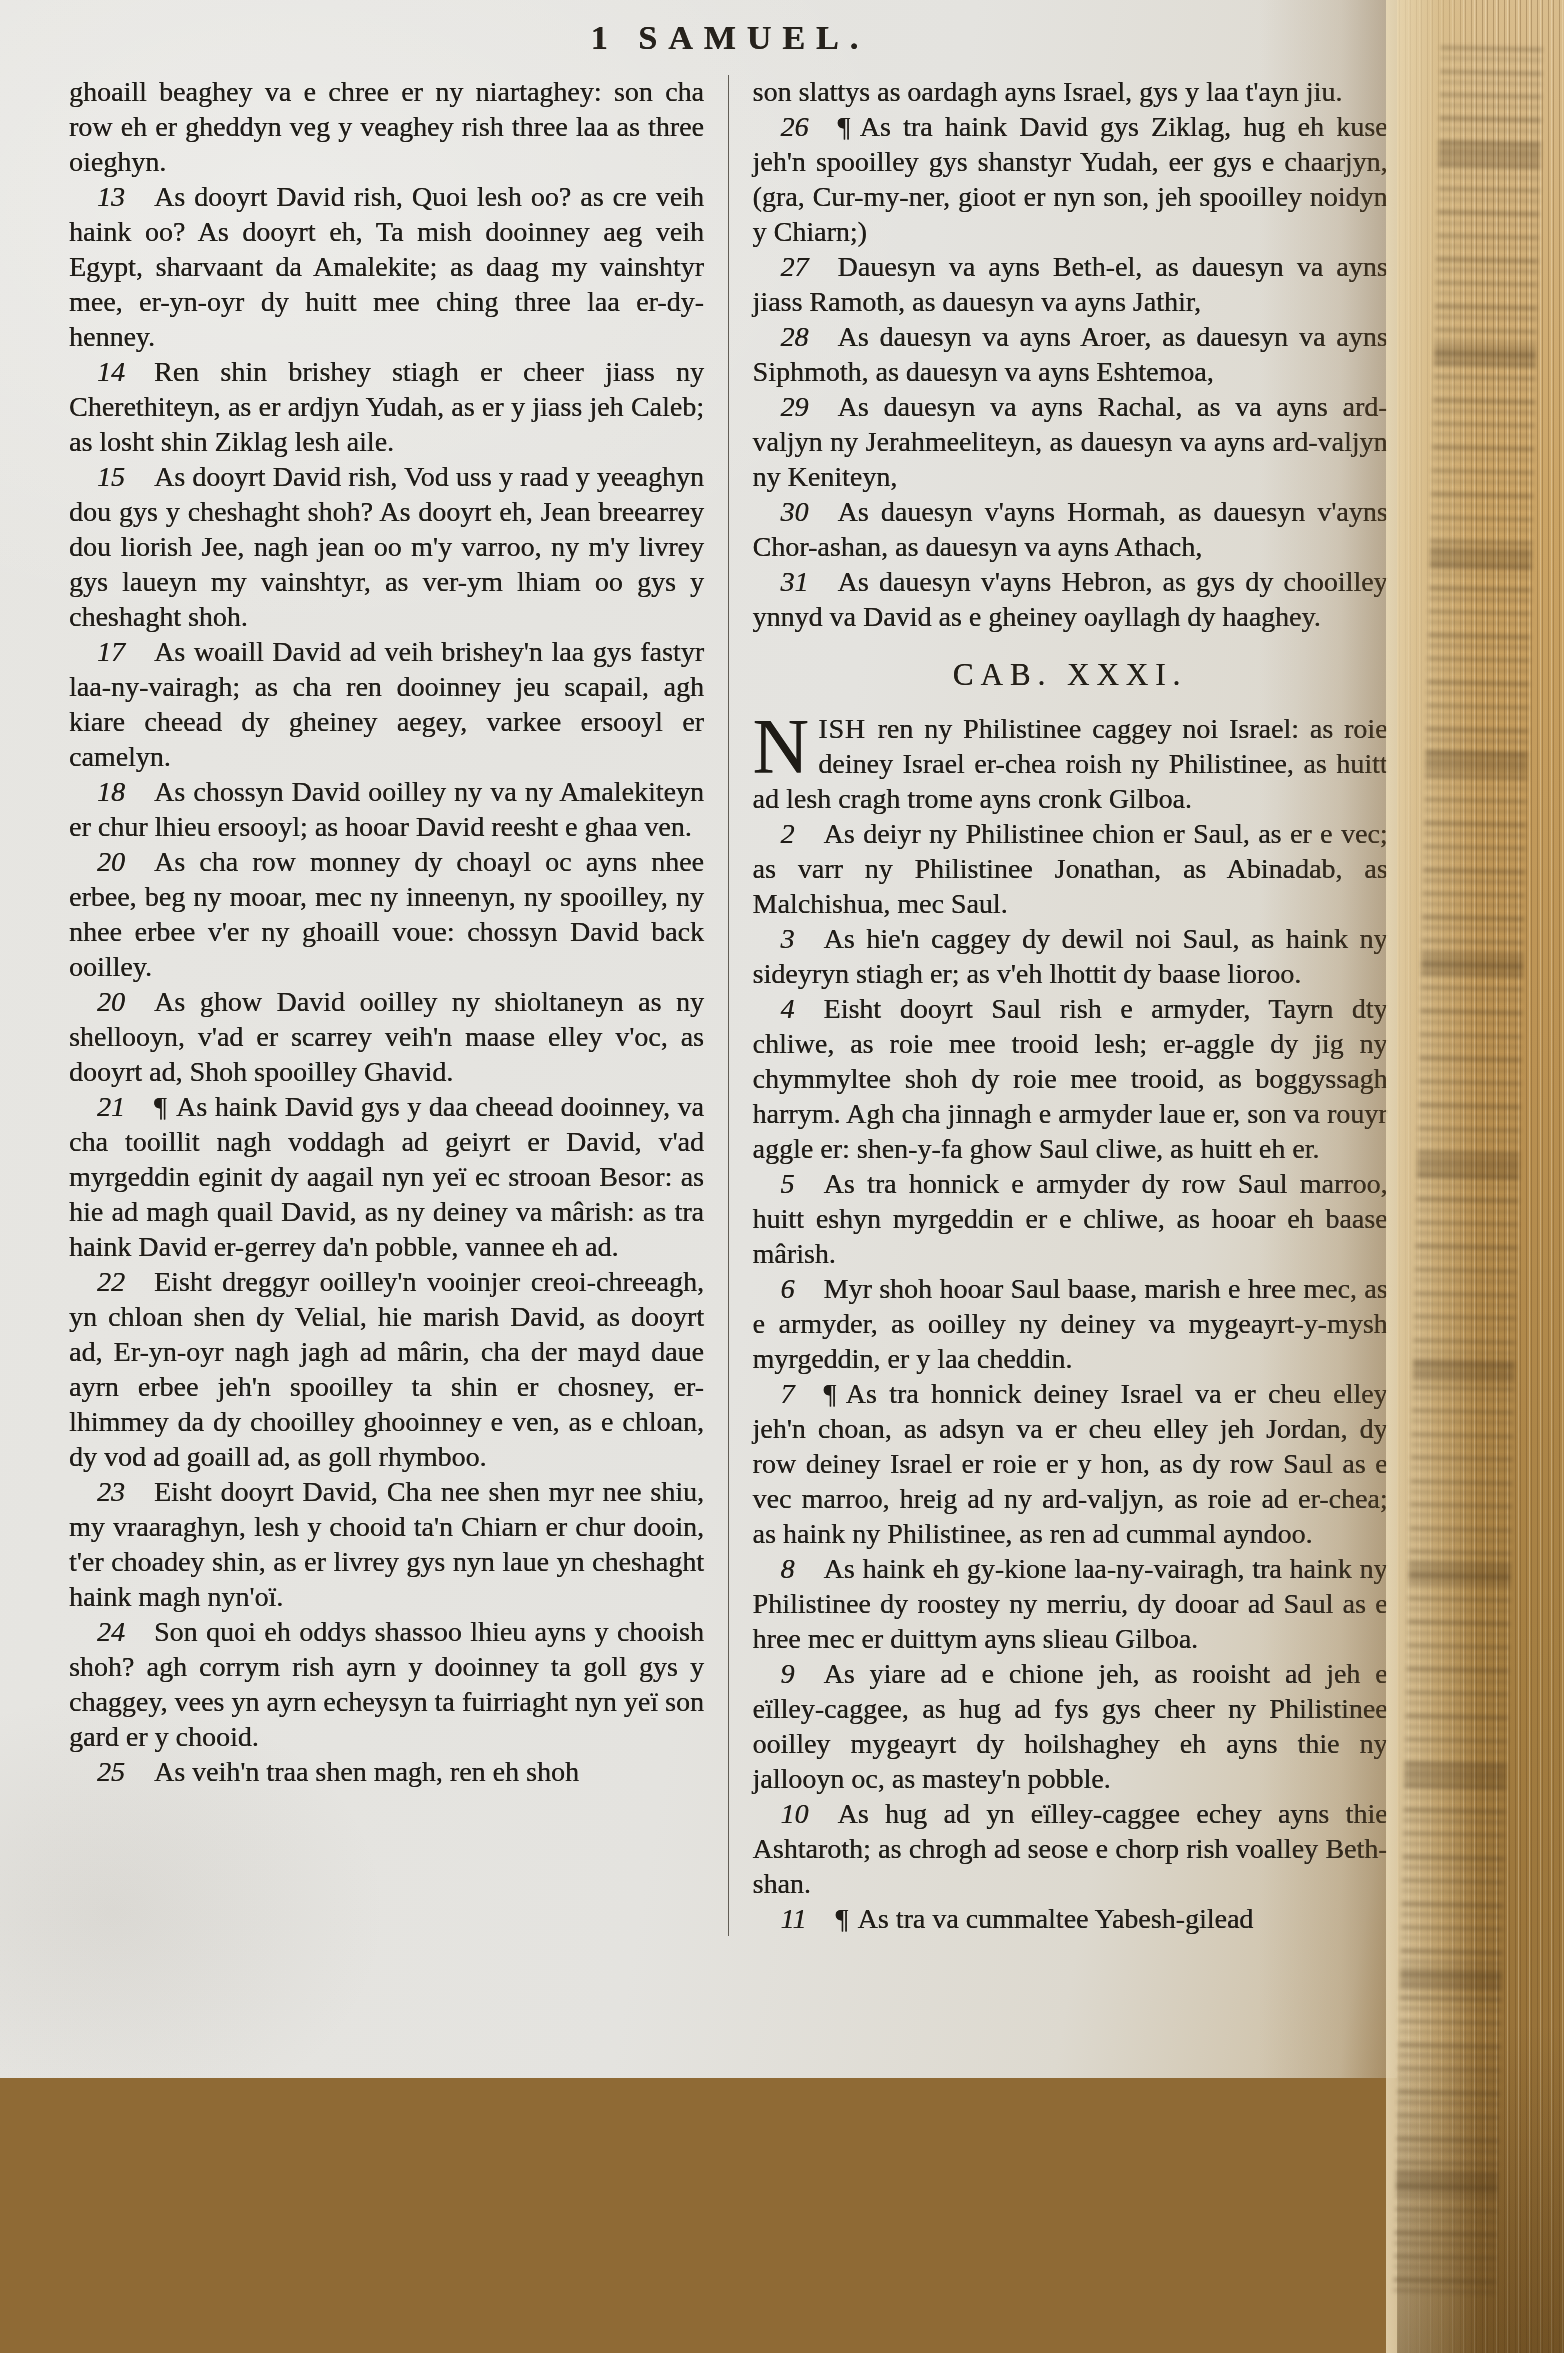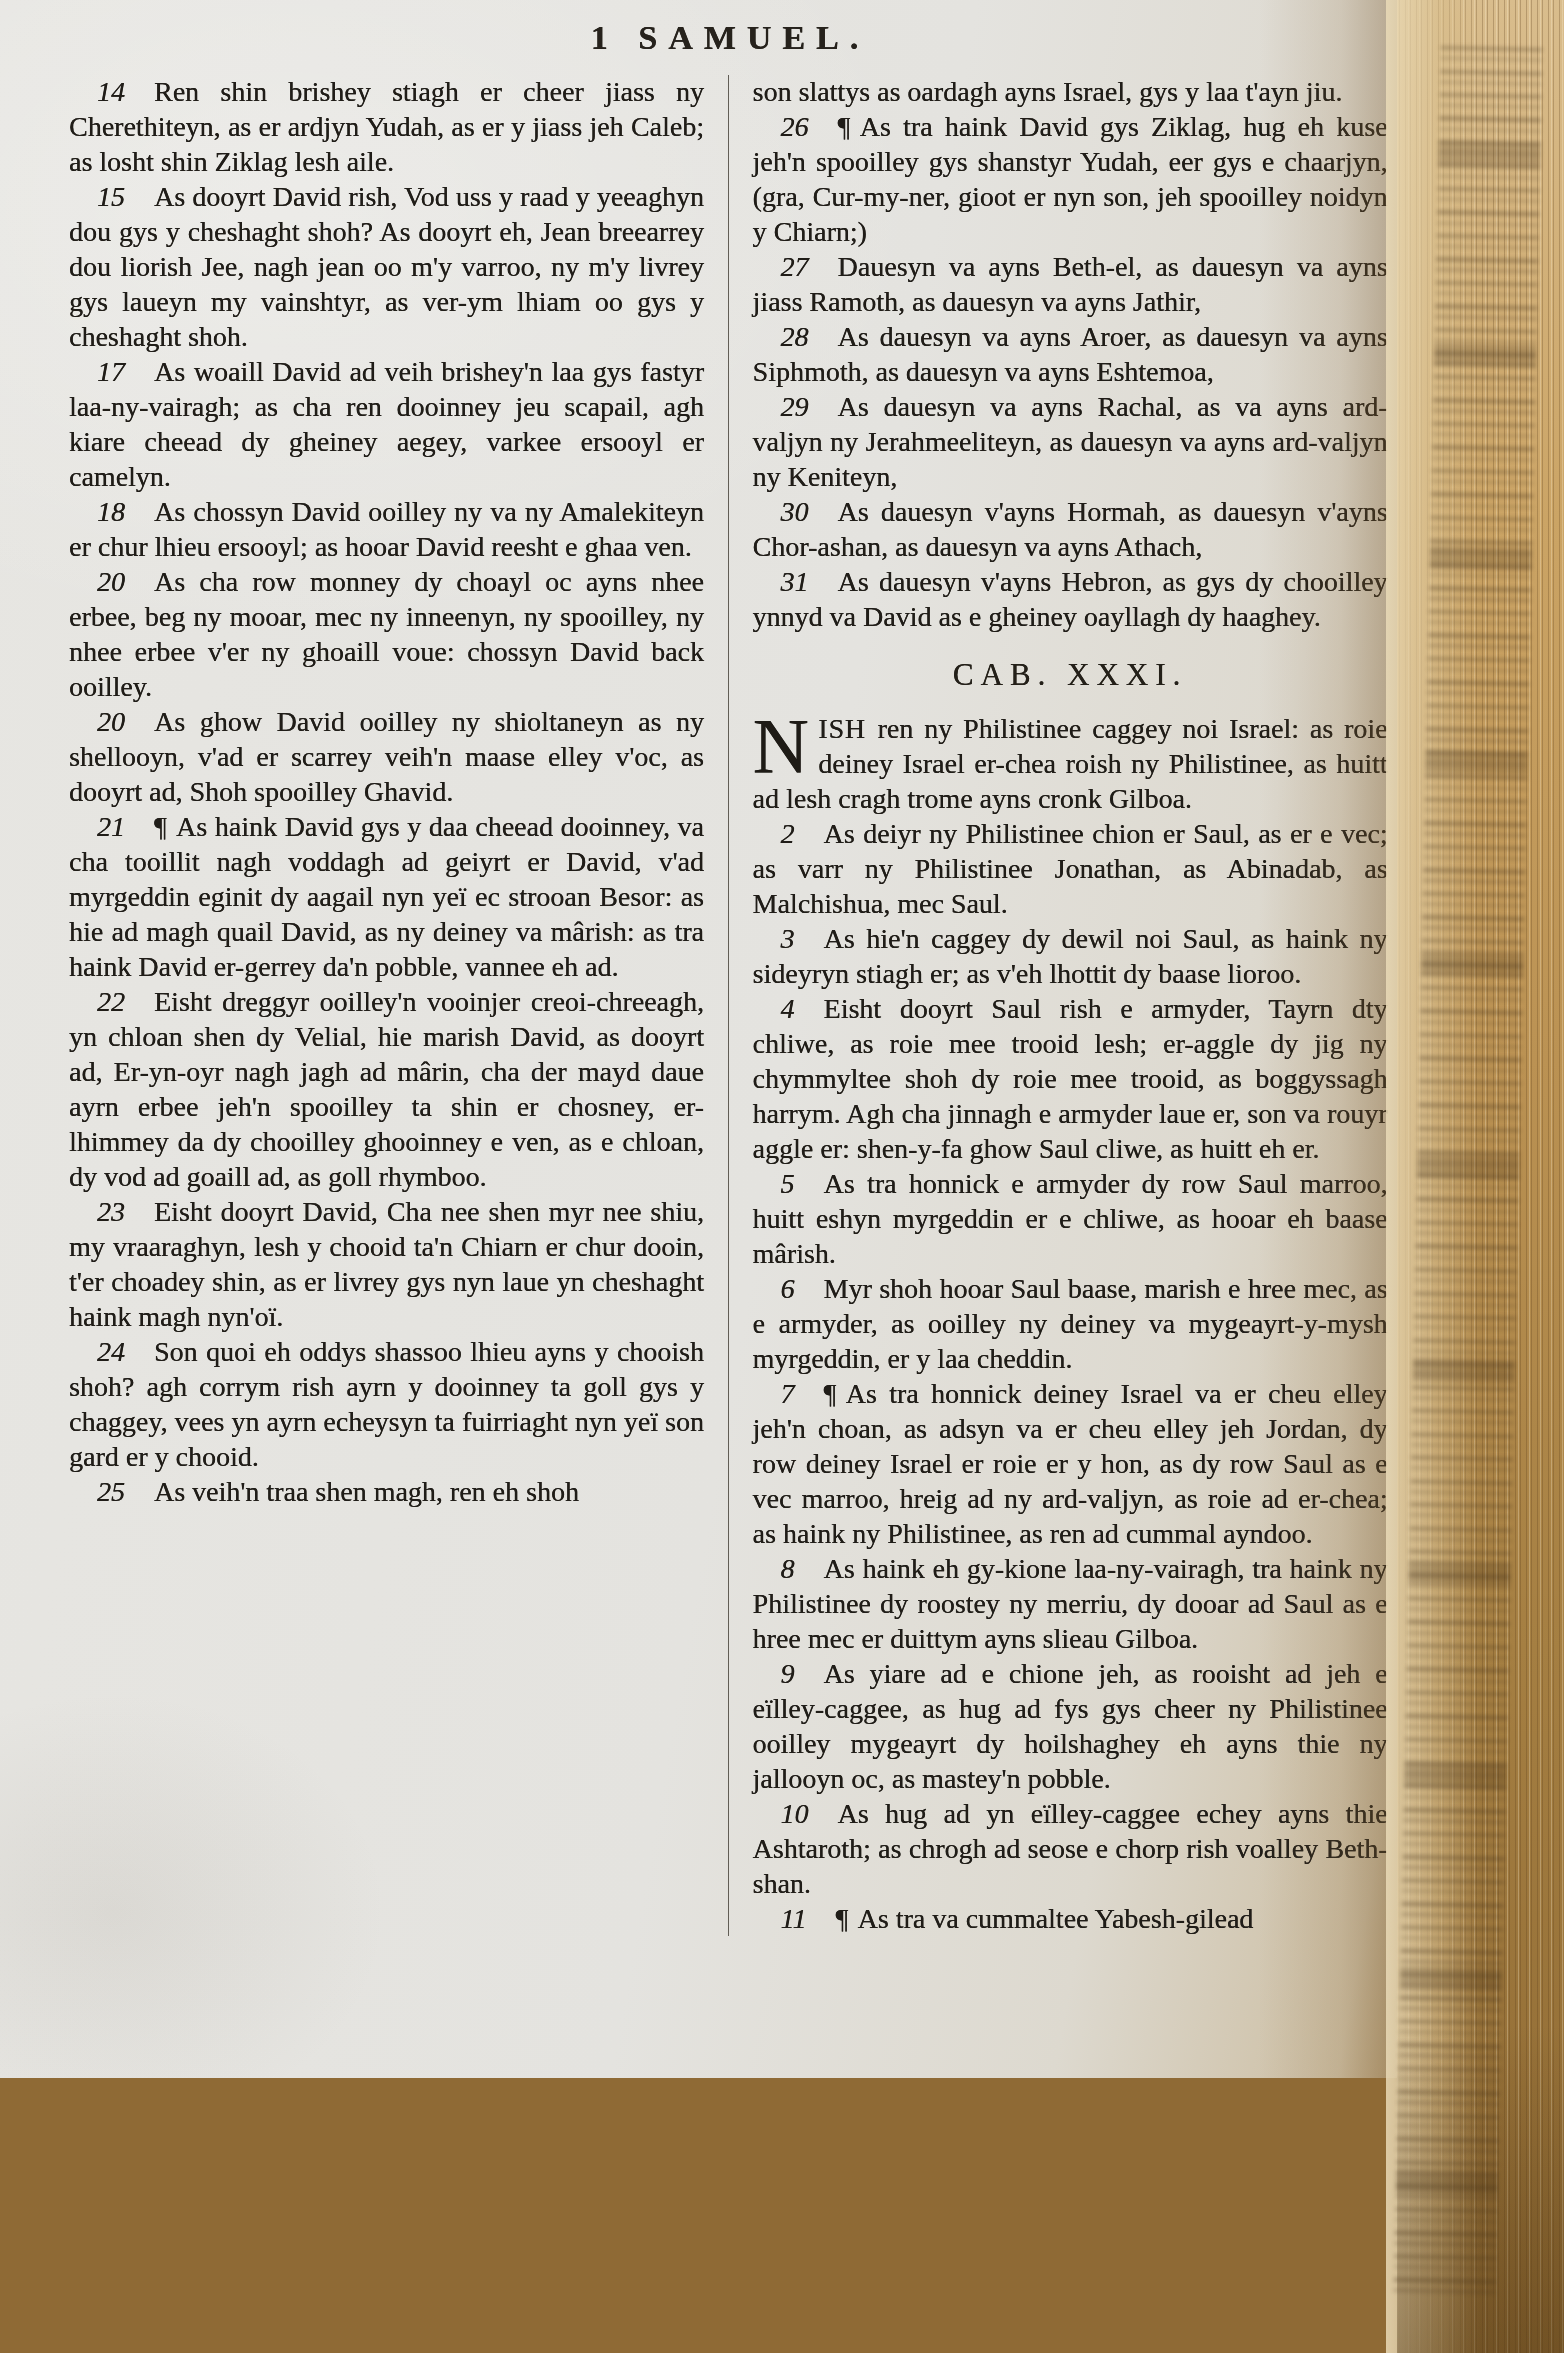--- a/index.html
+++ b/index.html
@@ -83,20 +83,22 @@
 </style>
 </head>
 <body>
 
 <div class="scan">
   <div class="page">
     <div class="text-area">
       <div class="page-header">1 SAMUEL.</div>
       <div class="columns">
         <div class="col" id="col-left">
+            <p class="verse cont">ghoaill beaghey va e chree er ny niartaghey: son cha row eh er gheddyn veg y veaghey rish three laa as three oieghyn.</p>
+            <p class="verse"><span class="vnum">13</span>As dooyrt David rish, Quoi lesh oo? as cre veih haink oo? As dooyrt eh, Ta mish dooinney aeg veih Egypt, sharvaant da Amalekite; as daag my vainshtyr mee, er-yn-oyr dy huitt mee ching three laa er-dy-henney.</p>
             <p class="verse"><span class="vnum">14</span>Ren shin brishey stiagh er cheer jiass ny Cherethiteyn, as er ardjyn Yudah, as er y jiass jeh Caleb; as losht shin Ziklag lesh aile.</p>
             <p class="verse"><span class="vnum">15</span>As dooyrt David rish, Vod uss y raad y yeeaghyn dou gys y cheshaght shoh? As dooyrt eh, Jean breearrey dou liorish Jee, nagh jean oo m'y varroo, ny m'y livrey gys laueyn my vainshtyr, as ver-ym lhiam oo gys y cheshaght shoh.</p>
             <p class="verse"><span class="vnum">17</span>As woaill David ad veih brishey'n laa gys fastyr laa-ny-vairagh; as cha ren dooinney jeu scapail, agh kiare cheead dy gheiney aegey, varkee ersooyl er camelyn.</p>
             <p class="verse"><span class="vnum">18</span>As chossyn David ooilley ny va ny Amalekiteyn er chur lhieu ersooyl; as hooar David reesht e ghaa ven.</p>
             <p class="verse"><span class="vnum">20</span>As cha row monney dy choayl oc ayns nhee erbee, beg ny mooar, mec ny inneenyn, ny spooilley, ny nhee erbee v'er ny ghoaill voue: chossyn David back ooilley.</p>
             <p class="verse"><span class="vnum">20</span>As ghow David ooilley ny shioltaneyn as ny shellooyn, v'ad er scarrey veih'n maase elley v'oc, as dooyrt ad, Shoh spooilley Ghavid.</p>
             <p class="verse"><span class="vnum">21</span><span class="pilcrow">¶</span>As haink David gys y daa cheead dooinney, va cha tooillit nagh voddagh ad geiyrt er David, v'ad myrgeddin eginit dy aagail nyn yeï ec strooan Besor: as hie ad magh quail David, as ny deiney va mârish: as tra haink David er-gerrey da'n pobble, vannee eh ad.</p>
             <p class="verse"><span class="vnum">22</span>Eisht dreggyr ooilley'n vooinjer creoi-chreeagh, yn chloan shen dy Velial, hie marish David, as dooyrt ad, Er-yn-oyr nagh jagh ad mârin, cha der mayd daue ayrn erbee jeh'n spooilley ta shin er chosney, er-lhimmey da dy chooilley ghooinney e ven, as e chloan, dy vod ad goaill ad, as goll rhymboo.</p>
             <p class="verse"><span class="vnum">23</span>Eisht dooyrt David, Cha nee shen myr nee shiu, my vraaraghyn, lesh y chooid ta'n Chiarn er chur dooin, t'er choadey shin, as er livrey gys nyn laue yn cheshaght haink magh nyn'oï.</p>
             <p class="verse"><span class="vnum">24</span>Son quoi eh oddys shassoo lhieu ayns y chooish shoh? agh corrym rish ayrn y dooinney ta goll gys y chaggey, vees yn ayrn echeysyn ta fuirriaght nyn yeï son gard er y chooid.</p>

